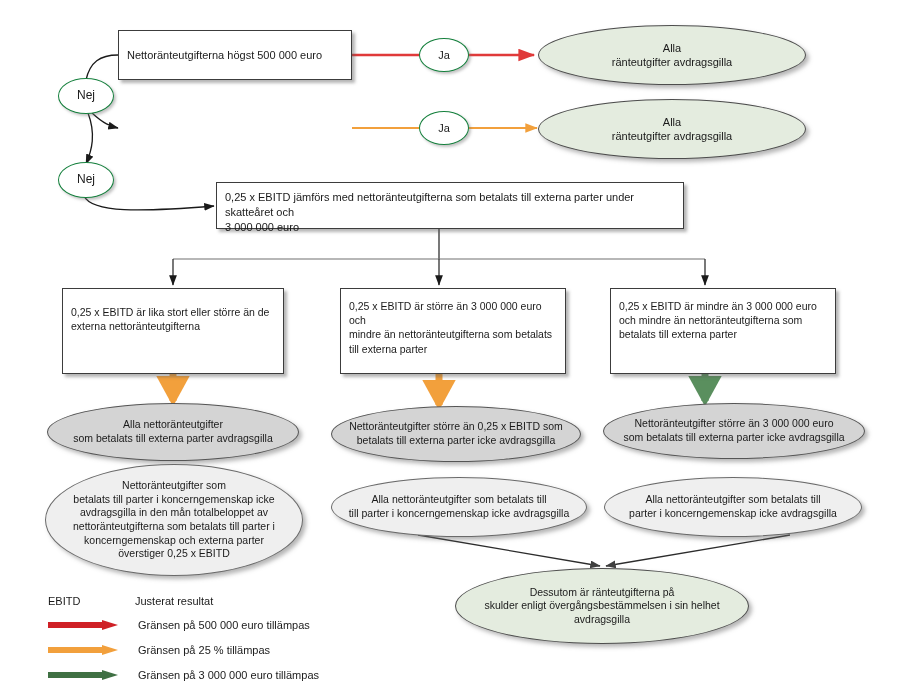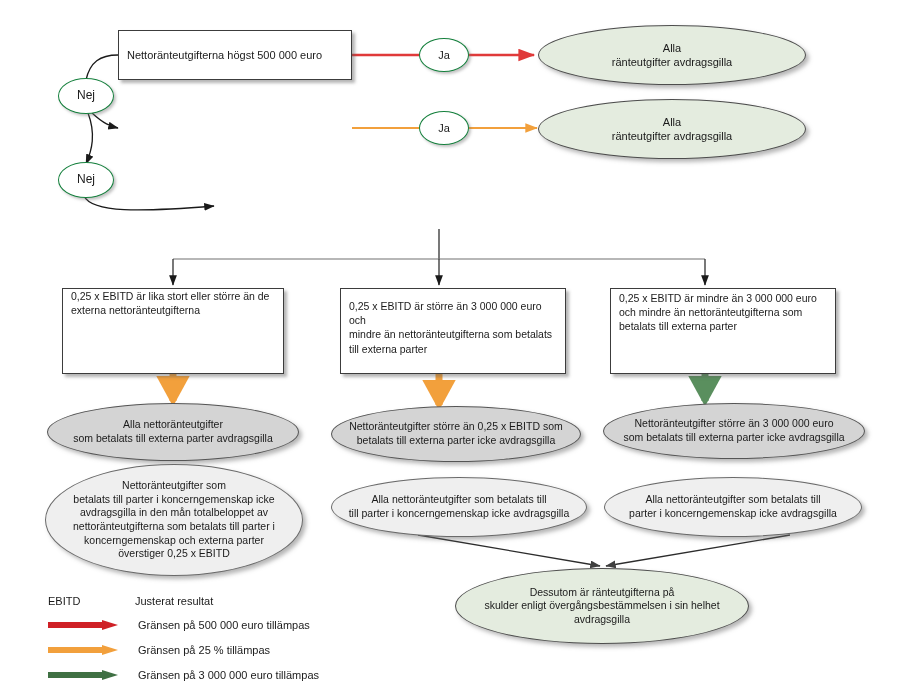--- a/index.html
+++ b/index.html
@@ -113,37 +113,43 @@
     </span>
   </div>
 
   <div class="node ellipse ell-green fs11" style="left:538px;top:99px;width:268px;height:60px;">
     <span class="txt">
       <span>Alla</span><br>
       <span>ränteutgifter avdragsgilla</span>
     </span>
   </div>
 
-
-  <div class="node rect fs105" style="left:62px;top:288px;width:222px;height:86px;align-items:flex-start;">
+  <div class="node rect fs11" style="left:216px;top:182px;width:468px;height:47px;align-items:flex-start;padding-top:7px;">
+    <span class="txt">
+      <span>0,25 x EBITD jämförs med nettoränteutgifterna  som betalats  till externa  parter under skatteåret och</span><br>
+      <span>3 000 000 euro</span>
+    </span>
+  </div>
+
+  <div class="node rect fs105" style="left:62px;top:288px;width:222px;height:86px;align-items:flex-start;padding-top:16px;">
     <span class="txt">
       <span>0,25 x EBITD är lika stort eller större än de</span><br>
       <span>externa  nettoränteutgifterna</span>
     </span>
   </div>
 
   <div class="node rect fs105" style="left:340px;top:288px;width:226px;height:86px;align-items:flex-start;padding-top:10px;">
     <span class="txt">
       <span>0,25 x EBITD är större än 3 000 000 euro och</span><br>
       <span>mindre än nettoränteutgifterna  som betalats</span><br>
       <span>till externa  parter</span>
     </span>
   </div>
 
-  <div class="node rect fs105" style="left:610px;top:288px;width:226px;height:86px;align-items:flex-start;padding-top:2px;">
+  <div class="node rect fs105" style="left:610px;top:288px;width:226px;height:86px;align-items:flex-start;padding-top:10px;">
     <span class="txt">
       <span>0,25 x EBITD är mindre än 3 000 000 euro</span><br>
       <span>och mindre än nettoränteutgifterna  som</span><br>
       <span>betalats  till externa  parter</span>
     </span>
   </div>
 
   <div class="node ellipse ell-grey fs105" style="left:47px;top:403px;width:252px;height:58px;">
     <span class="txt">
       <span>Alla nettoränteutgifter</span><br>

